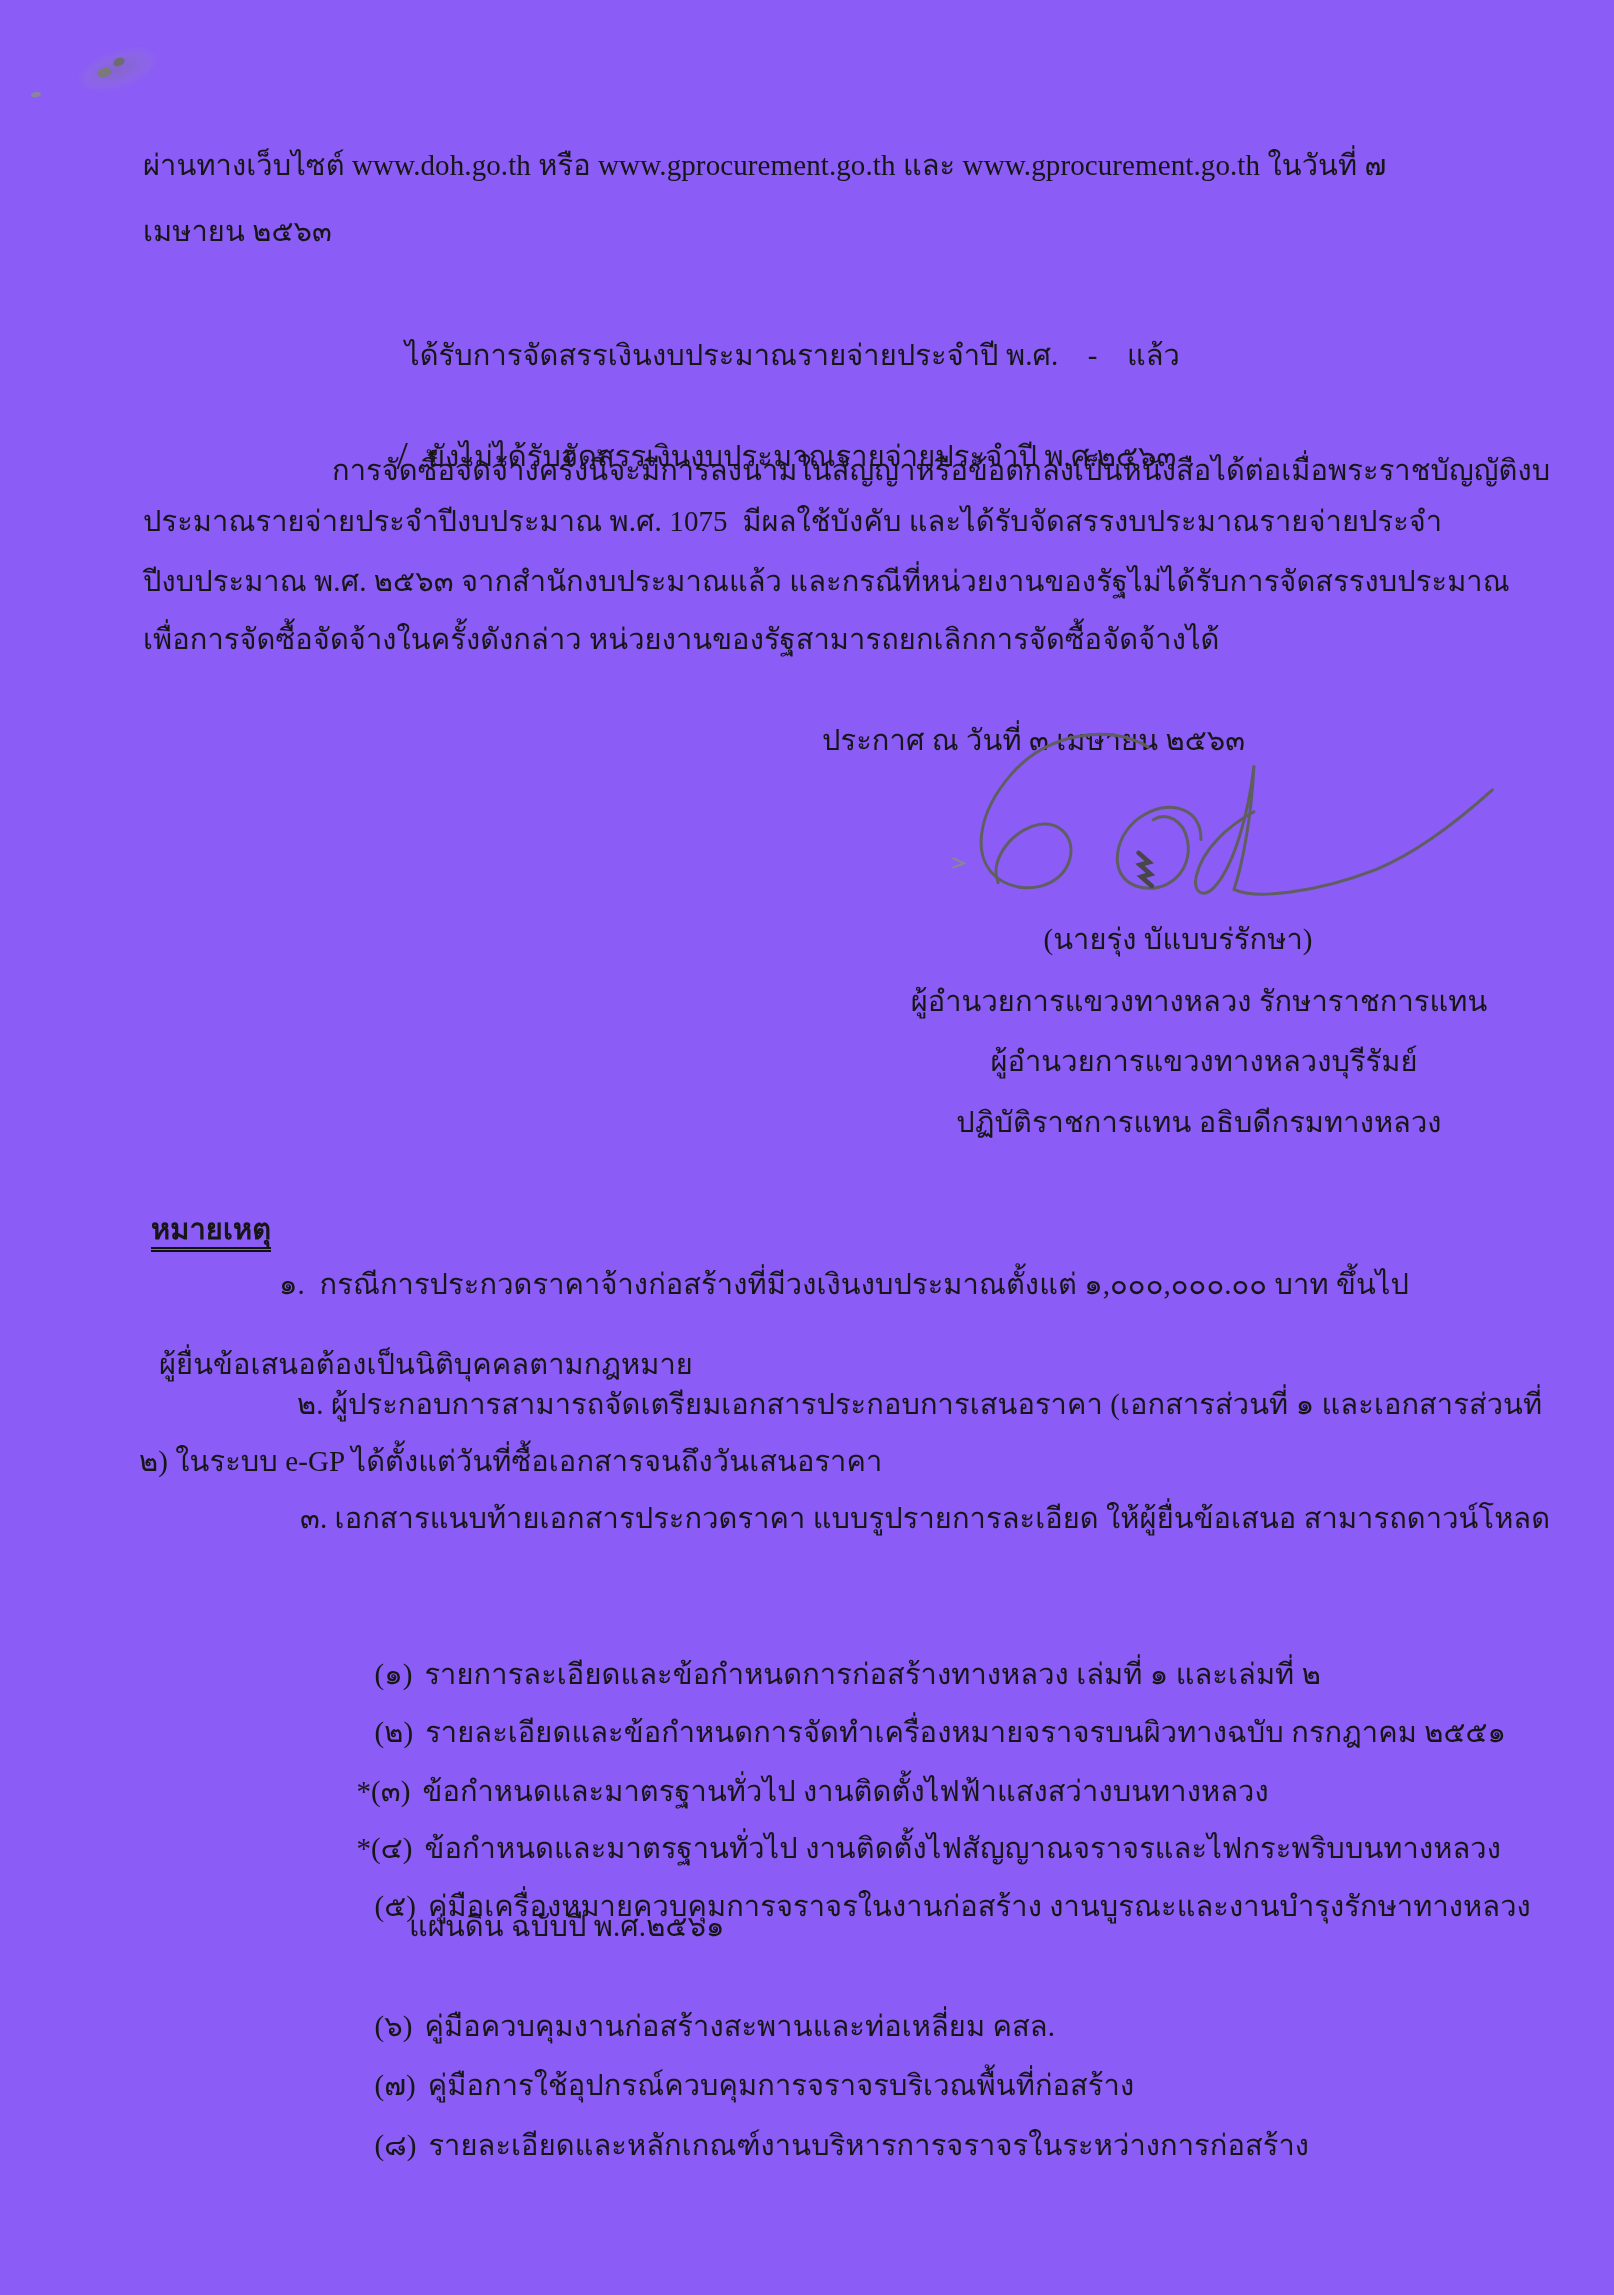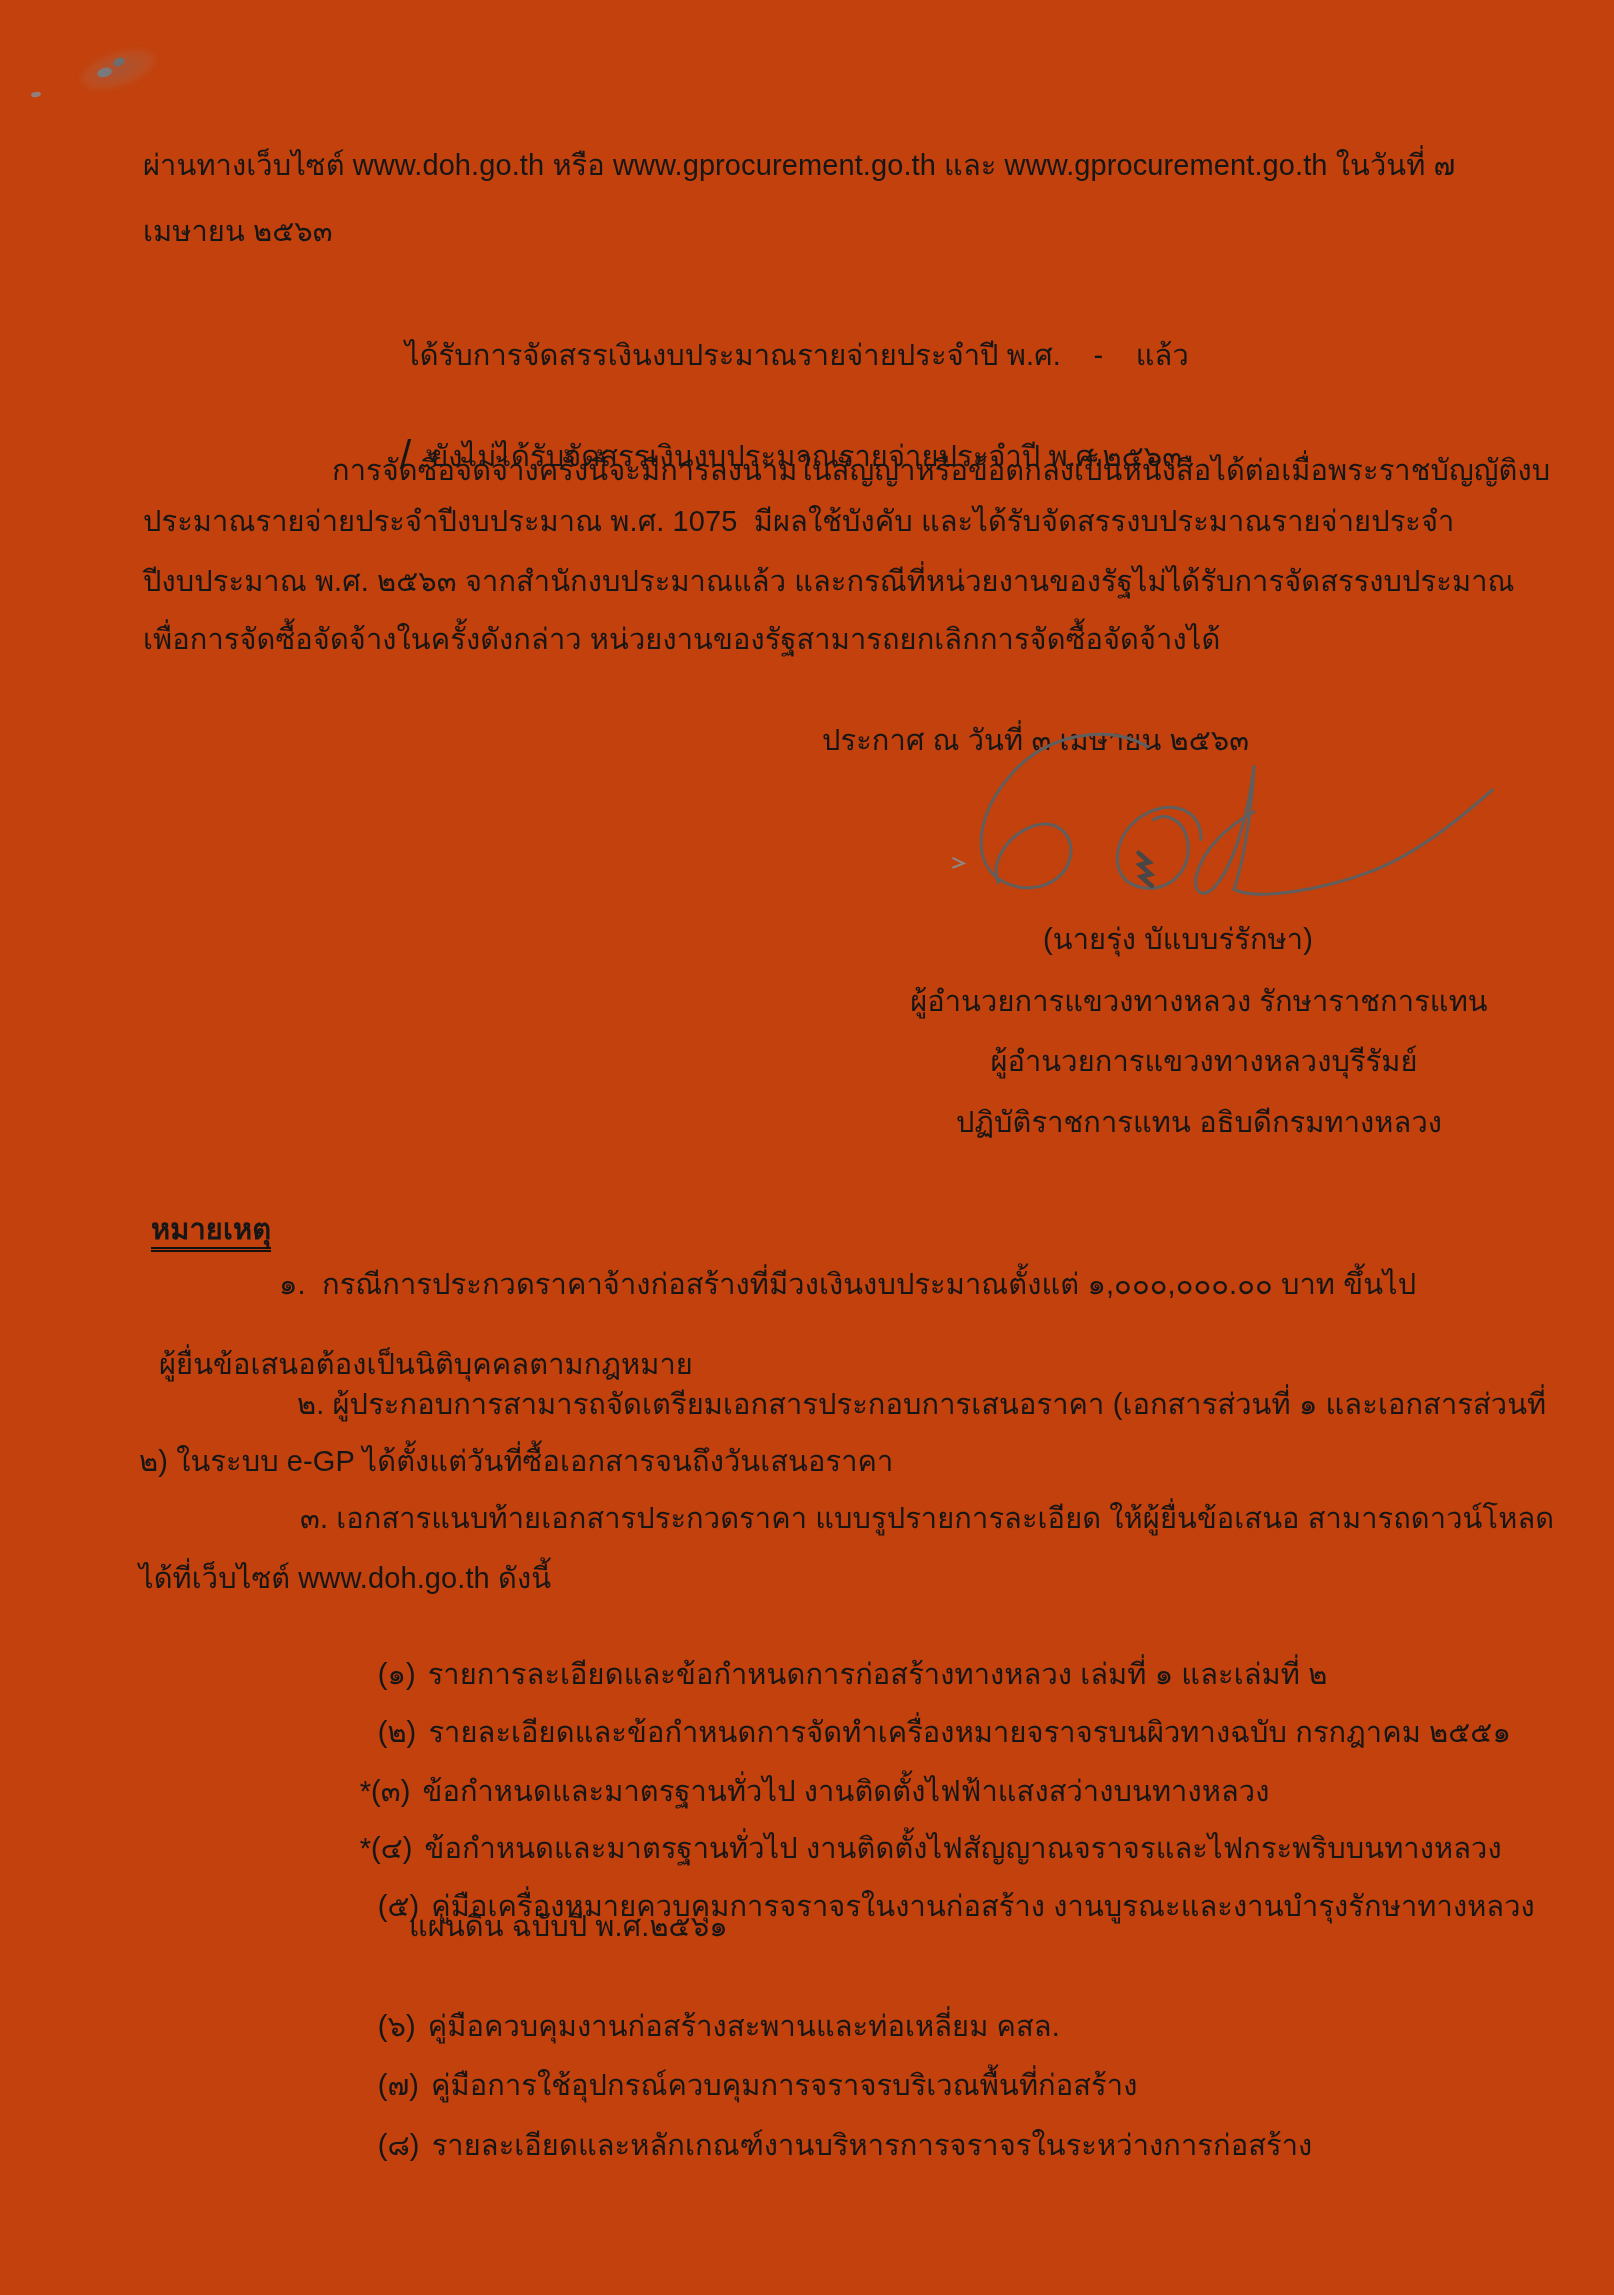--- a/index.html
+++ b/index.html
@@ -1,20 +1,20 @@
 <!DOCTYPE html>
 <html style="font-size:10.6px"><head>
 <meta charset="utf-8">
 <style>
   html,body{margin:0;padding:0;background:#e8e8e6;}
   .page{
     position:relative;
     width:1615px;height:2295px;
-    background:#c2410c;
-    font-family:Liberation Sans, sans-serif;
+    background:#8b5cf6;
+    font-family:Liberation Serif, serif;
     color:#161616;
     overflow:hidden;
   }
   .ln{
     position:absolute;
     font-size:29px;
     line-height:40px;
     white-space:pre;
     letter-spacing:0.1px;
   }
@@ -85,21 +85,20 @@
   <div class="ln center" style="left:1204px;top:1041px;">ผู้อำนวยการแขวงทางหลวงบุรีรัมย์</div>
   <div class="ln center" style="left:1199px;top:981px;">ผู้อำนวยการแขวงทางหลวง รักษาราชการแทน</div>
   <div class="ln center" style="left:1199px;top:1102px;">ปฏิบัติราชการแทน อธิบดีกรมทางหลวง</div>
 
   <div class="ln" style="left:151px;top:1209px;"><span class="notes-head">หมายเหตุ</span></div>
   <div class="ln" style="left:279px;top:1264px;">๑.  กรณีการประกวดราคาจ้างก่อสร้างที่มีวงเงินงบประมาณตั้งแต่ ๑,๐๐๐,๐๐๐.๐๐ บาท ขึ้นไป</div>
   <div class="ln" style="left:159px;top:1324px;margin-top:20px;">ผู้ยื่นข้อเสนอต้องเป็นนิติบุคคลตามกฎหมาย</div>
   <div class="ln" style="left:297px;top:1384px;">๒. ผู้ประกอบการสามารถจัดเตรียมเอกสารประกอบการเสนอราคา (เอกสารส่วนที่ ๑ และเอกสารส่วนที่</div>
   <div class="ln" style="left:139px;top:1441px;">๒) ในระบบ e-GP ได้ตั้งแต่วันที่ซื้อเอกสารจนถึงวันเสนอราคา</div>
   <div class="ln" style="left:300px;top:1498px;">๓. เอกสารแนบท้ายเอกสารประกวดราคา แบบรูปรายการละเอียด ให้ผู้ยื่นข้อเสนอ สามารถดาวน์โหลด</div>
-  <div class="ln" style="left:139px;top:1558px;">ได้ที่เว็บไซต์ www.doh.go.th ดังนี้</div>
 
   <div class="ln" style="left:345px;top:1614px;">
     <span class="li-label">(๑)</span><span>รายการละเอียดและข้อกำหนดการก่อสร้างทางหลวง เล่มที่ ๑ และเล่มที่ ๒</span>
   </div>
   <div class="ln" style="left:345px;top:1672px;">
     <span class="li-label">(๒)</span><span>รายละเอียดและข้อกำหนดการจัดทำเครื่องหมายจราจรบนผิวทางฉบับ กรกฎาคม ๒๕๕๑</span>
   </div>
   <div class="ln" style="left:327px;top:1731px;">
     <span class="li-label">*(๓)</span><span>ข้อกำหนดและมาตรฐานทั่วไป งานติดตั้งไฟฟ้าแสงสว่างบนทางหลวง</span>
   </div>

